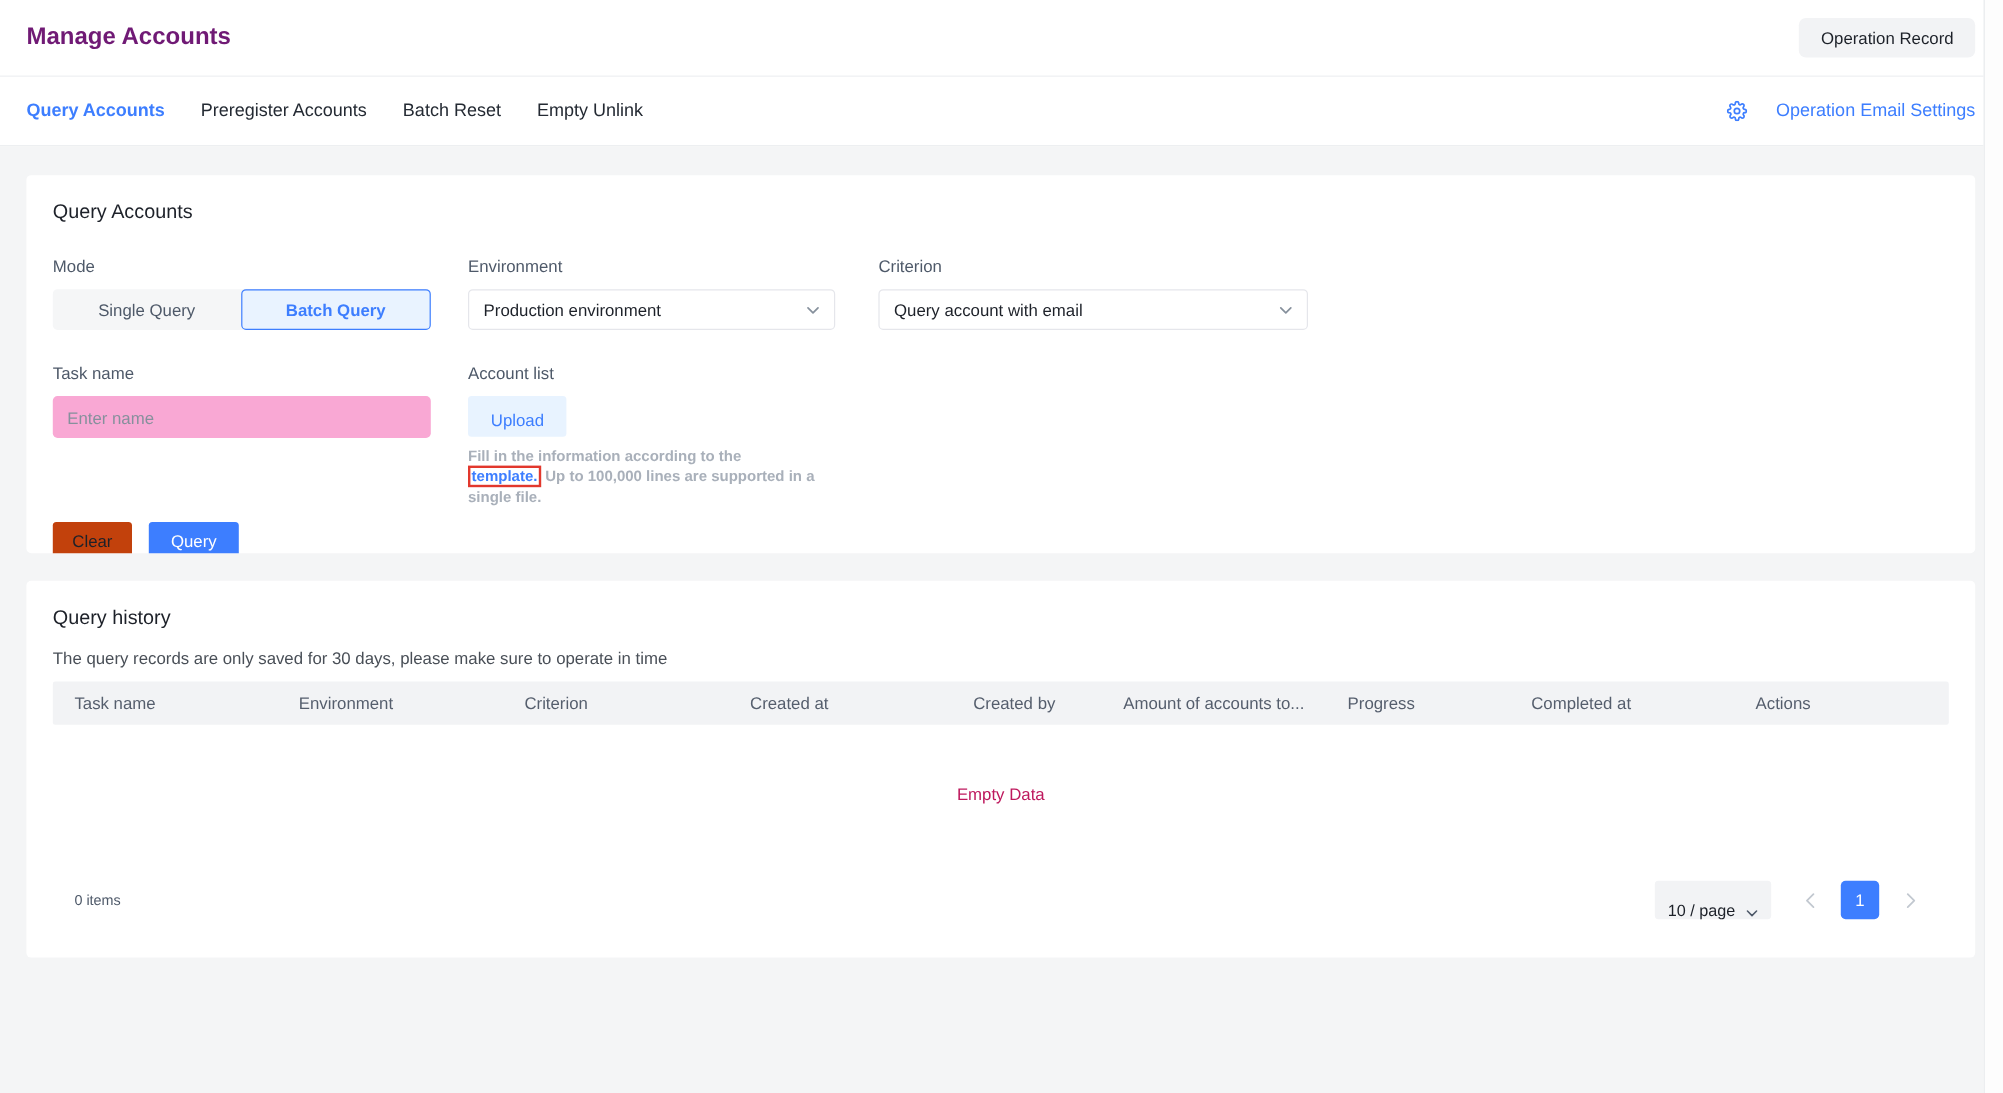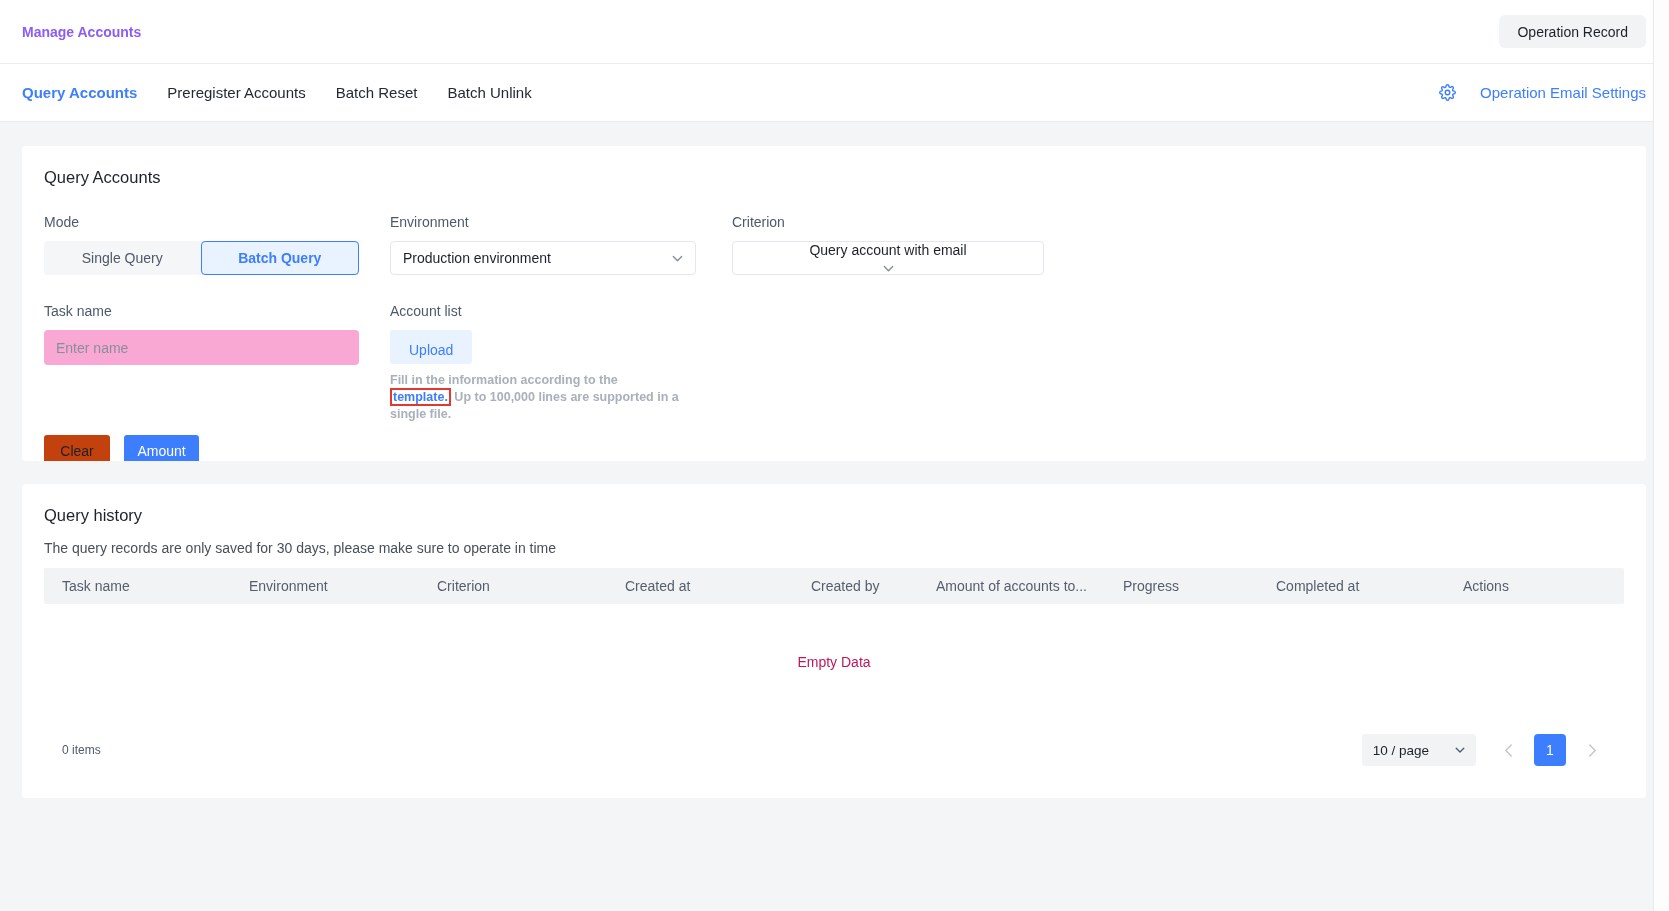--- a/index.html
+++ b/index.html
@@ -11,21 +11,21 @@
     position: relative;
   }
   .page { width: 1653px; height: 911px; display: flex; flex-direction: column; }
 
   
   .app-header {
     height: 64px; background: #fff; border-bottom: 1px solid #ebedf0;
     display: flex; align-items: center; justify-content: space-between;
     padding: 0 7px 0 22px; flex: 0 0 auto;
   }
-  .app-title { font-size: 14px; font-weight: bold; color: #8b5cf6; }
+  .app-title { font-size: 20px; font-weight: bold; color: #701a75; }
   .btn-op-record {
     height: 33px; padding: 0 18px; background: #f2f3f5; border: none;
     border-radius: 6px; font-size: 14px; color: #1d2129; cursor: pointer;
     font-family: inherit;
   }
 
   
   .tabbar {
     height: 58px; background: #fff; border-bottom: 1px solid #e9ebee;
     display: flex; align-items: center; padding: 0 7px 0 22px; flex: 0 0 auto;
@@ -63,21 +63,21 @@
   .seg-opt.selected {
     background: #e9f3ff; border: 1px solid #3d7eff; color: #3d7eff; font-weight: bold;
   }
 
   .select {
     height: 34px; background: #fff; border: 1px solid #e5e6eb; border-radius: 4px;
     display: flex; align-items: center; justify-content: space-between;
     padding: 0 12px; font-size: 14px; color: #1d2129; cursor: pointer;
   }
   .sel-env { width: 306px; }
-  .sel-cri { width: 312px; flex-direction: column; }
+  .sel-cri { width: 358px; }
 
   .text-input {
     width: 315px; height: 35px; background: #f9a8d4; border: none; border-radius: 4px;
     padding: 0 12px; font-size: 14px; color: #1d2129; font-family: inherit; outline: none;
   }
   .text-input::placeholder { color: #86909c; }
 
   .btn-upload {
     height: 34px; padding: 12px 19px; background: #e8f3ff; border: none; border-radius: 3px;
     color: #3d7eff; font-size: 14px; cursor: pointer; font-family: inherit;
@@ -117,21 +117,21 @@
   .empty-text { font-size: 14px; color: #be185d; }
 
   .pager-row {
     margin-top: 14px; height: 32px; display: flex; align-items: center;
     justify-content: space-between; padding: 0 16px 0 18px;
   }
   .items-count { font-size: 12px; color: #4e5969; }
   .pager { display: flex; align-items: center; gap: 10px; }
   .page-size {
     height: 32px; padding: 0 11px; background: #f2f3f5; border-radius: 3px;
-    display: flex; align-items: center; gap: 26px; font-size: 13.5px; color: #1d2129;
+    display: flex; align-items: flex-end; gap: 9px; font-size: 13.5px; color: #1d2129;
     cursor: pointer; margin-right: 6px;
   }
   .page-arrow {
     width: 32px; height: 32px; display: flex; align-items: center; justify-content: center;
     cursor: pointer;
   }
   .page-num {
     width: 32px; height: 32px; background: #3d7eff; border-radius: 4px; color: #fff;
     font-size: 14px; display: flex; align-items: center; justify-content: center; cursor: pointer;
   }
@@ -149,21 +149,21 @@
 
   <div class="app-header">
     <div class="app-title">Manage Accounts</div>
     <button class="btn-op-record">Operation Record</button>
   </div>
 
   <div class="tabbar">
     <div class="tab active">Query Accounts</div>
     <div class="tab">Preregister Accounts</div>
     <div class="tab">Batch Reset</div>
-    <div class="tab">Batch Unlink</div>
+    <div class="tab">Empty Unlink</div>
     <div class="email-settings">
       <span style="display:flex;">
         <svg width="17" height="17" viewBox="0 0 24 24" fill="none" stroke="#3d7eff" stroke-width="2" stroke-linecap="round" stroke-linejoin="round">
           <circle cx="12" cy="12" r="3.2"></circle>
           <path d="M19.4 15a1.65 1.65 0 0 0 .33 1.82l.06.06a2 2 0 1 1-2.83 2.83l-.06-.06a1.65 1.65 0 0 0-1.82-.33 1.65 1.65 0 0 0-1 1.51V21a2 2 0 1 1-4 0v-.09a1.65 1.65 0 0 0-1-1.51 1.65 1.65 0 0 0-1.82.33l-.06.06a2 2 0 1 1-2.83-2.83l.06-.06a1.65 1.65 0 0 0 .33-1.82 1.65 1.65 0 0 0-1.51-1H3a2 2 0 1 1 0-4h.09a1.65 1.65 0 0 0 1.51-1 1.65 1.65 0 0 0-.33-1.82l-.06-.06a2 2 0 1 1 2.83-2.83l.06.06a1.65 1.65 0 0 0 1.82.33H9a1.65 1.65 0 0 0 1-1.51V3a2 2 0 1 1 4 0v.09a1.65 1.65 0 0 0 1 1.51 1.65 1.65 0 0 0 1.82-.33l.06-.06a2 2 0 1 1 2.83 2.83l-.06.06a1.65 1.65 0 0 0-.33 1.82V9a1.65 1.65 0 0 0 1.51 1H21a2 2 0 1 1 0 4h-.09a1.65 1.65 0 0 0-1.51 1z"></path>
         </svg>
       </span>
       <span>Operation Email Settings</span>
     </div>
   </div>
@@ -212,21 +212,21 @@
         </div>
         <div class="fcol-2">
           <div class="flabel">Account list</div>
           <button class="btn-upload">Upload</button>
           <div class="hint"><span>Fill in the information according to the </span><span class="red-box"><span class="hint-link">template.</span></span><span> Up to 100,000 lines are supported in a single file.</span></div>
         </div>
       </div>
 
       <div class="btn-row">
         <button class="btn-clear">Clear</button>
-        <button class="btn-query">Amount</button>
+        <button class="btn-query">Query</button>
       </div>
     </div>
 
     <div class="card card-2">
       <div class="card-title">Query history</div>
       <div class="subtitle">The query records are only saved for 30 days, please make sure to operate in time</div>
 
       <div class="table-header">
         <div class="th c0">Task name</div>
         <div class="th c1">Environment</div>

